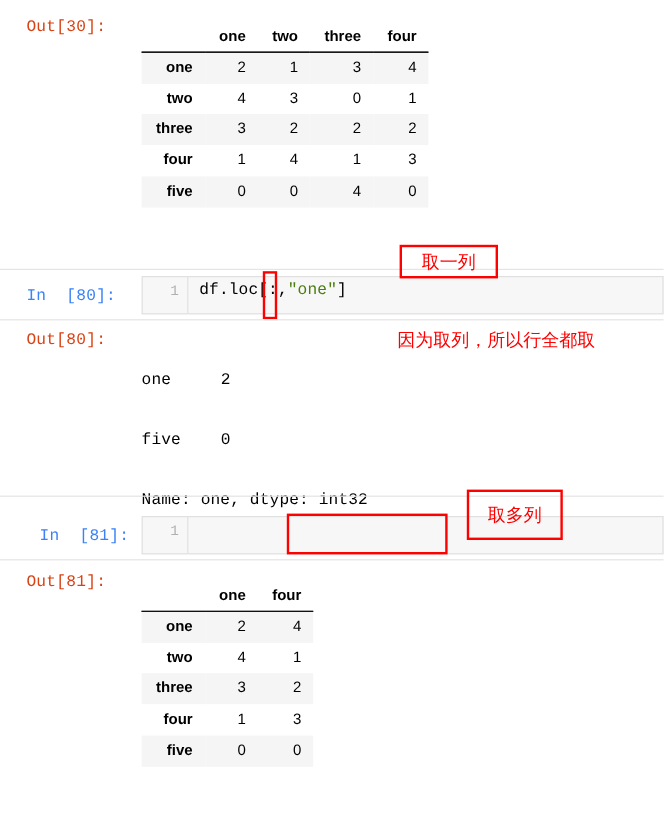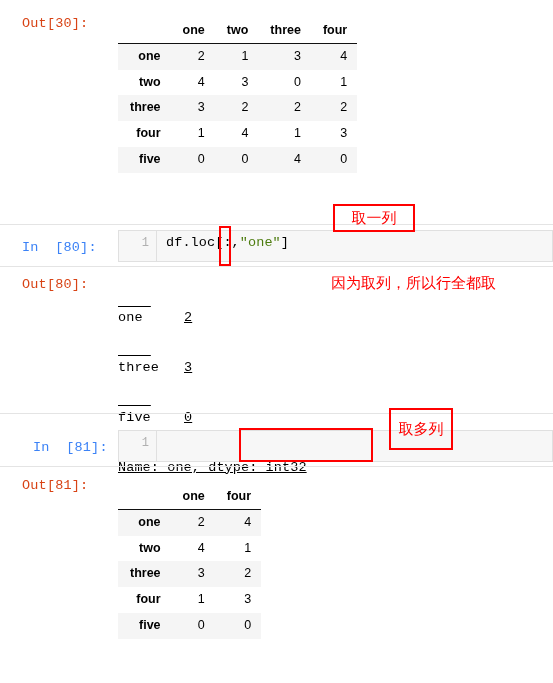--- a/index.html
+++ b/index.html
@@ -212,38 +212,37 @@
   <div class="ann-box" style="left:219px; top:226px; width:12px; height:40px;"></div>
 
   <div class="ann-boxed-label" style="left:333px; top:204px; width:82px; height:28px;">取一列</div>
 
   <div class="ann-text" style="left:331px; top:238px;margin-top:38px;">因为取列，所以行全都取</div>
 
   <div class="sep" style="top:266px;"></div>
 
   <div class="prompt prompt-out" style="left:22px; top:277px;font-family:Liberation Mono, monospace;">Out[80]:</div>
 
-  <div class="series-out" style="left:118px; top:277px;text-decoration:underline;">
+  <div class="series-out" style="left:118px; top:277px;">
     <div><span class="idx">one</span><span>2</span></div>
-    <div><span class="idx">three</span><span>3</span></div>
     <div><span class="idx">five</span><span>0</span></div>
     <div>Name: one, dtype: int32</div>
   </div>
 
   <div class="sep" style="top:413px;"></div>
 
   <div class="prompt prompt-in" style="left:33px; top:440px;">In  [81]:</div>
 
   <div class="incell" style="left:118px; top:430px; width:435px; height:32px;">
     <div class="gutter">1</div>
   </div>
 
   <div class="ann-box" style="left:239px; top:428px; width:134px; height:34px;"></div>
 
-  <div class="ann-boxed-label" style="left:389px; top:408px; width:64px; height:42px;">取多列</div>
+  <div class="ann-boxed-label" style="left:389px; top:408px; width:80px; height:42px;">取多列</div>
 
   <div class="sep" style="top:466px;"></div>
 
   <div class="prompt prompt-out" style="left:22px; top:478px;text-align:right;">Out[81]:</div>
 
   <div class="df-wrap" style="left:118px; top:484px;">
     <table class="df">
       <thead>
         <tr>
           <th class="corner"></th>

